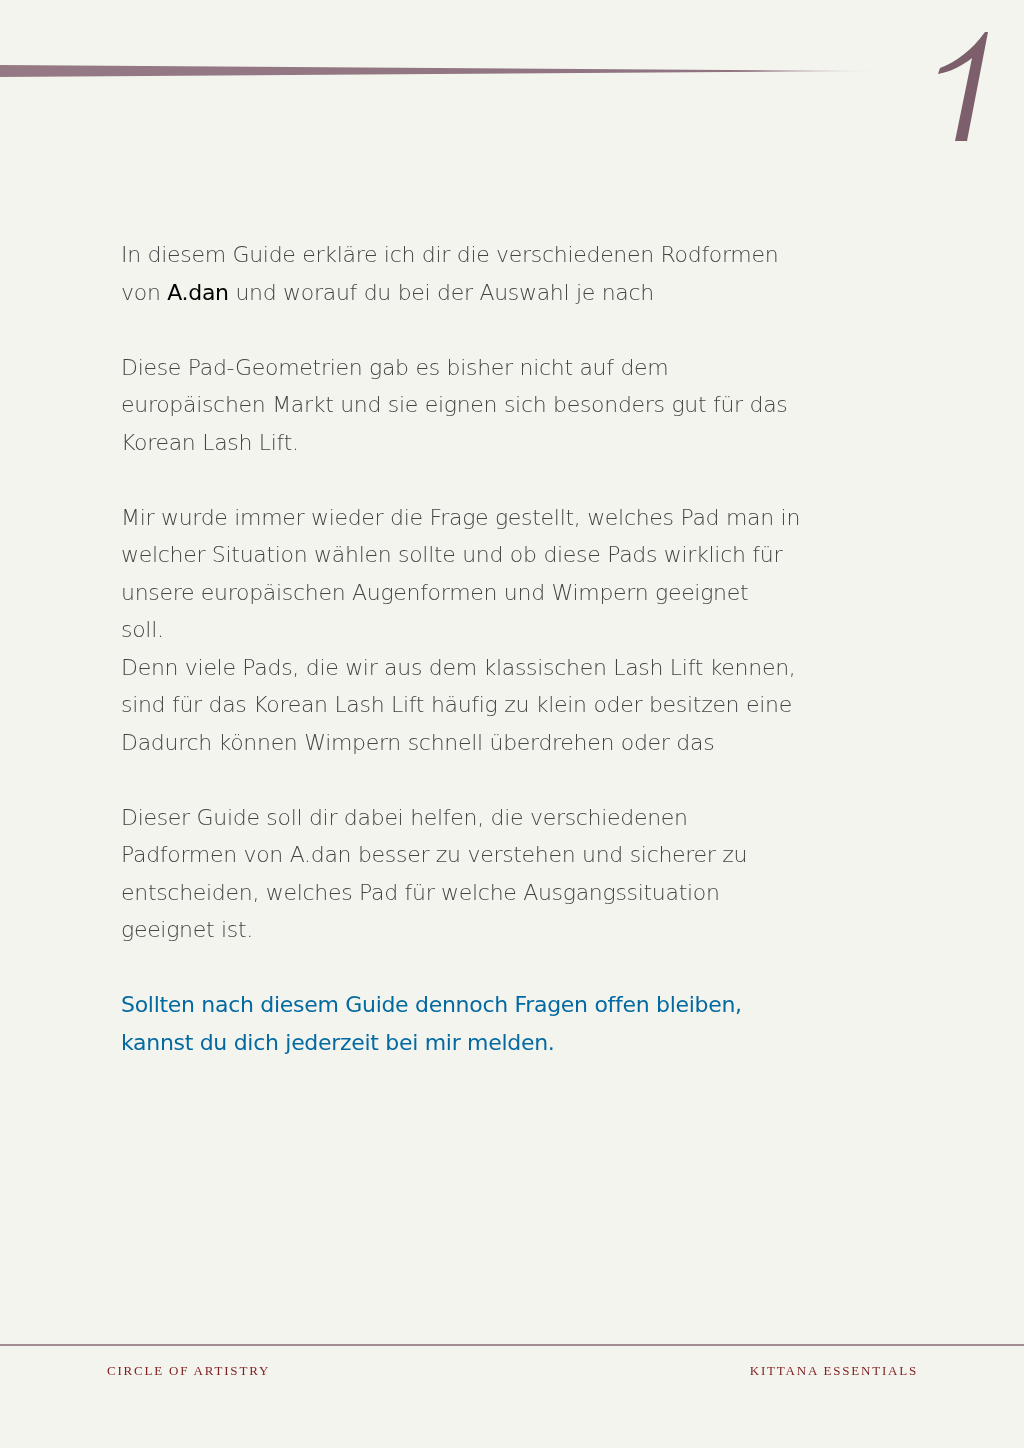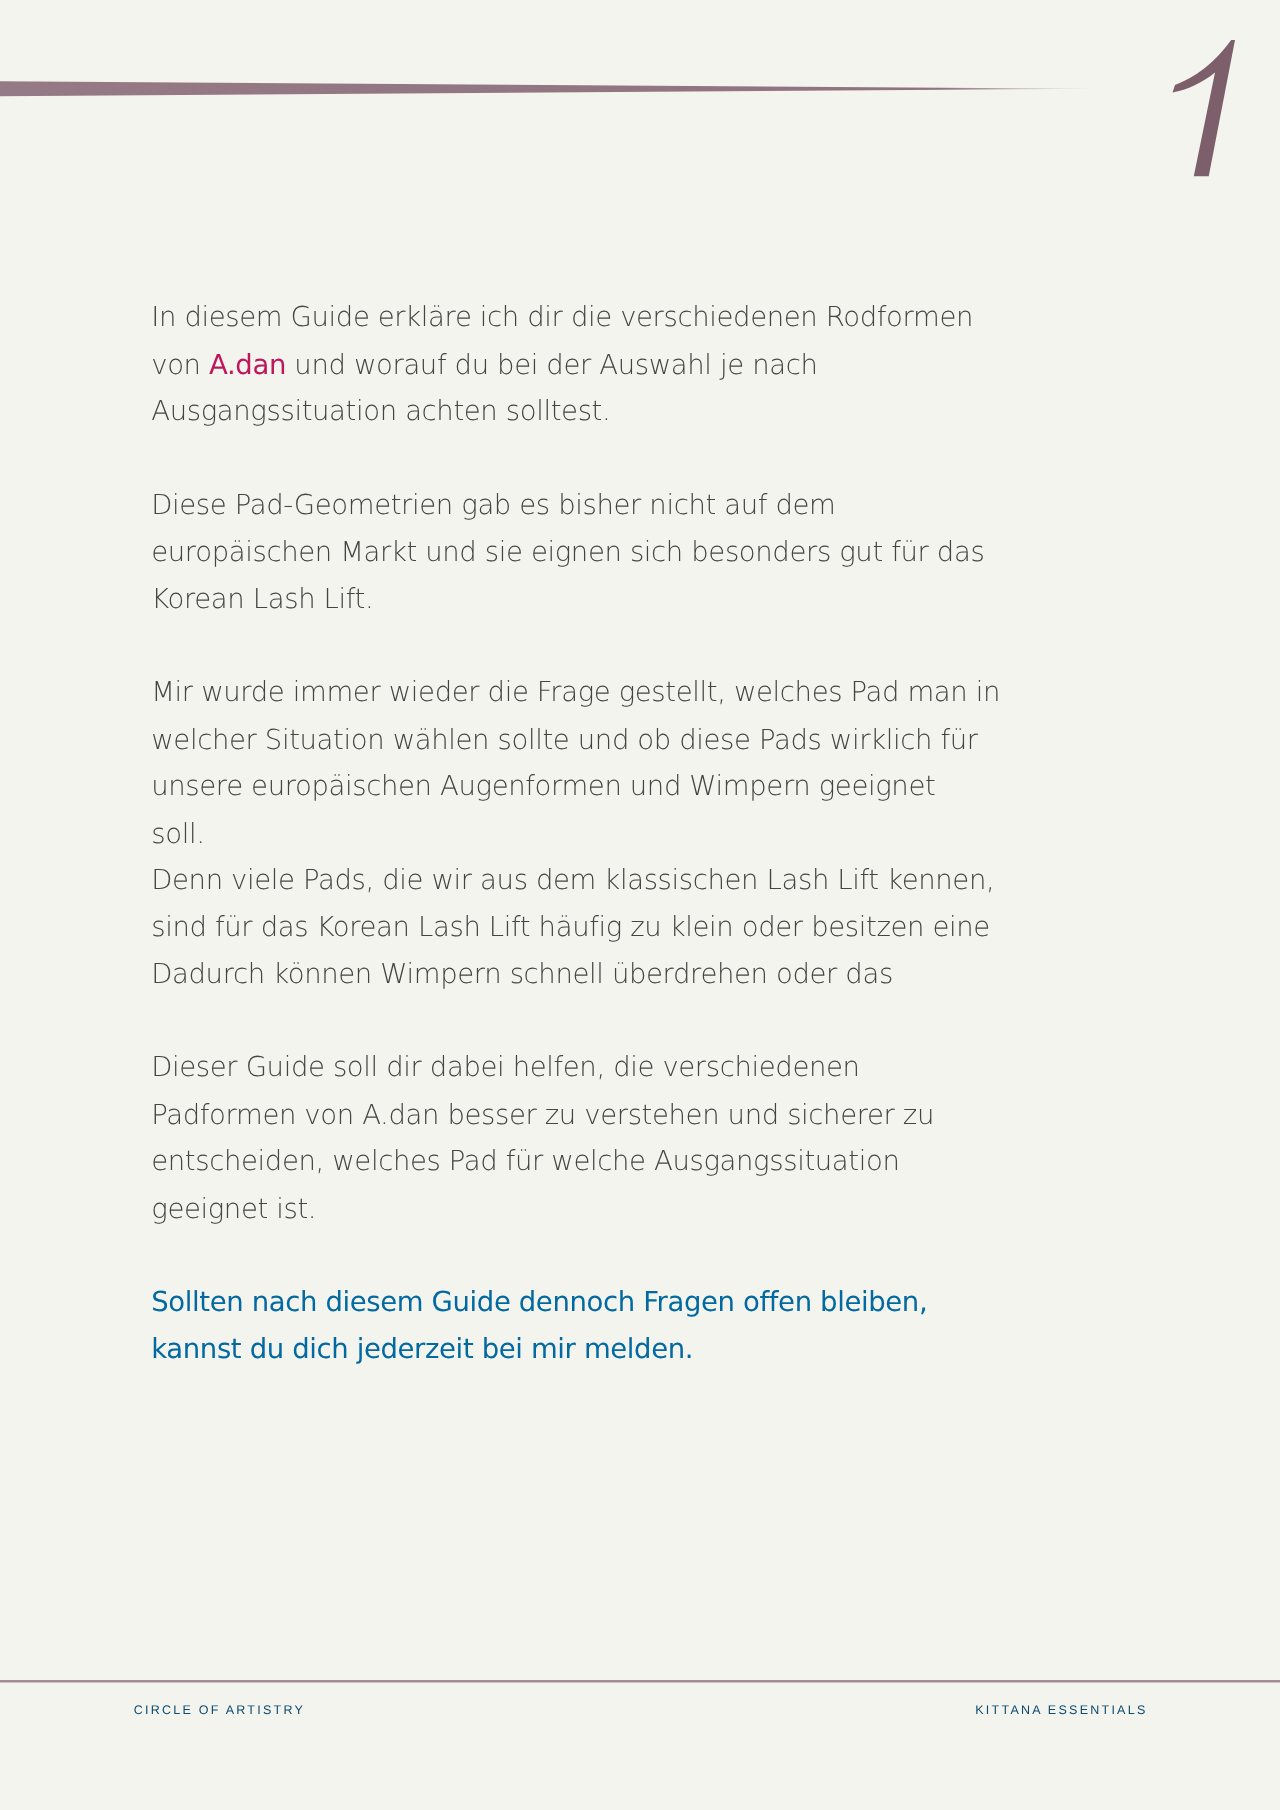--- a/index.html
+++ b/index.html
@@ -38,41 +38,41 @@
     .para {
       font-size: 22px;
       line-height: 37.5px;
       font-weight: 300;
       letter-spacing: -0.3px;
       margin: 0 0 37.5px 0;
       color: #444444;
       font-family: "DejaVu Sans", sans-serif;
     }
     .para .line { display: block; white-space: nowrap; }
-    .para b { font-weight: 500; color: #be185d; }
+    .para b { font-weight: 500; color: #000000; }
     .para.closing {
       color: #0369a1;
       font-weight: 500;
       margin-top: 2px;
     }
     .footer-rule {
       position: absolute;
       left: 0;
       top: 1344px;
       width: 1024px;
       height: 2px;
       background: #a38d94;
     }
     .footer-left, .footer-right {
       position: absolute;
       top: 1363px;
-      font-family: Liberation Sans, sans-serif;
-      font-size: 10px;
+      font-family: Liberation Serif, serif;
+      font-size: 13px;
       letter-spacing: 1.8px;
-      color: #0c4a6e;
+      color: #7f1d1d;
       font-weight: 300;
     }
     .footer-left { left: 107px; }
     .footer-right { right: 106px; }
   </style>
 </head>
 <body>
 
 <svg class="top-rule" viewBox="0 0 900 24" preserveAspectRatio="none">
   <defs>
@@ -86,21 +86,20 @@
 </svg>
 
 <svg class="page-number" viewBox="0 0 100 150">
   <path d="M78,22 L57,131 L45,131 L62,48 C52,56 40,62 28,64 L30,58 C46,52 62,40 75,22 Z" fill="#7d5f6b"></path>
 </svg>
 
 <div class="content">
   <p class="para">
     <span class="line">In diesem Guide erkläre ich dir die verschiedenen Rodformen</span>
     <span class="line"><span>von </span><b>A.dan</b><span> und worauf du bei der Auswahl je nach</span></span>
-    <span class="line">Ausgangssituation achten solltest.</span>
   </p>
 
   <p class="para">
     <span class="line">Diese Pad-Geometrien gab es bisher nicht auf dem</span>
     <span class="line">europäischen Markt und sie eignen sich besonders gut für das</span>
     <span class="line">Korean Lash Lift.</span>
   </p>
 
   <p class="para">
     <span class="line">Mir wurde immer wieder die Frage gestellt, welches Pad man in</span>

